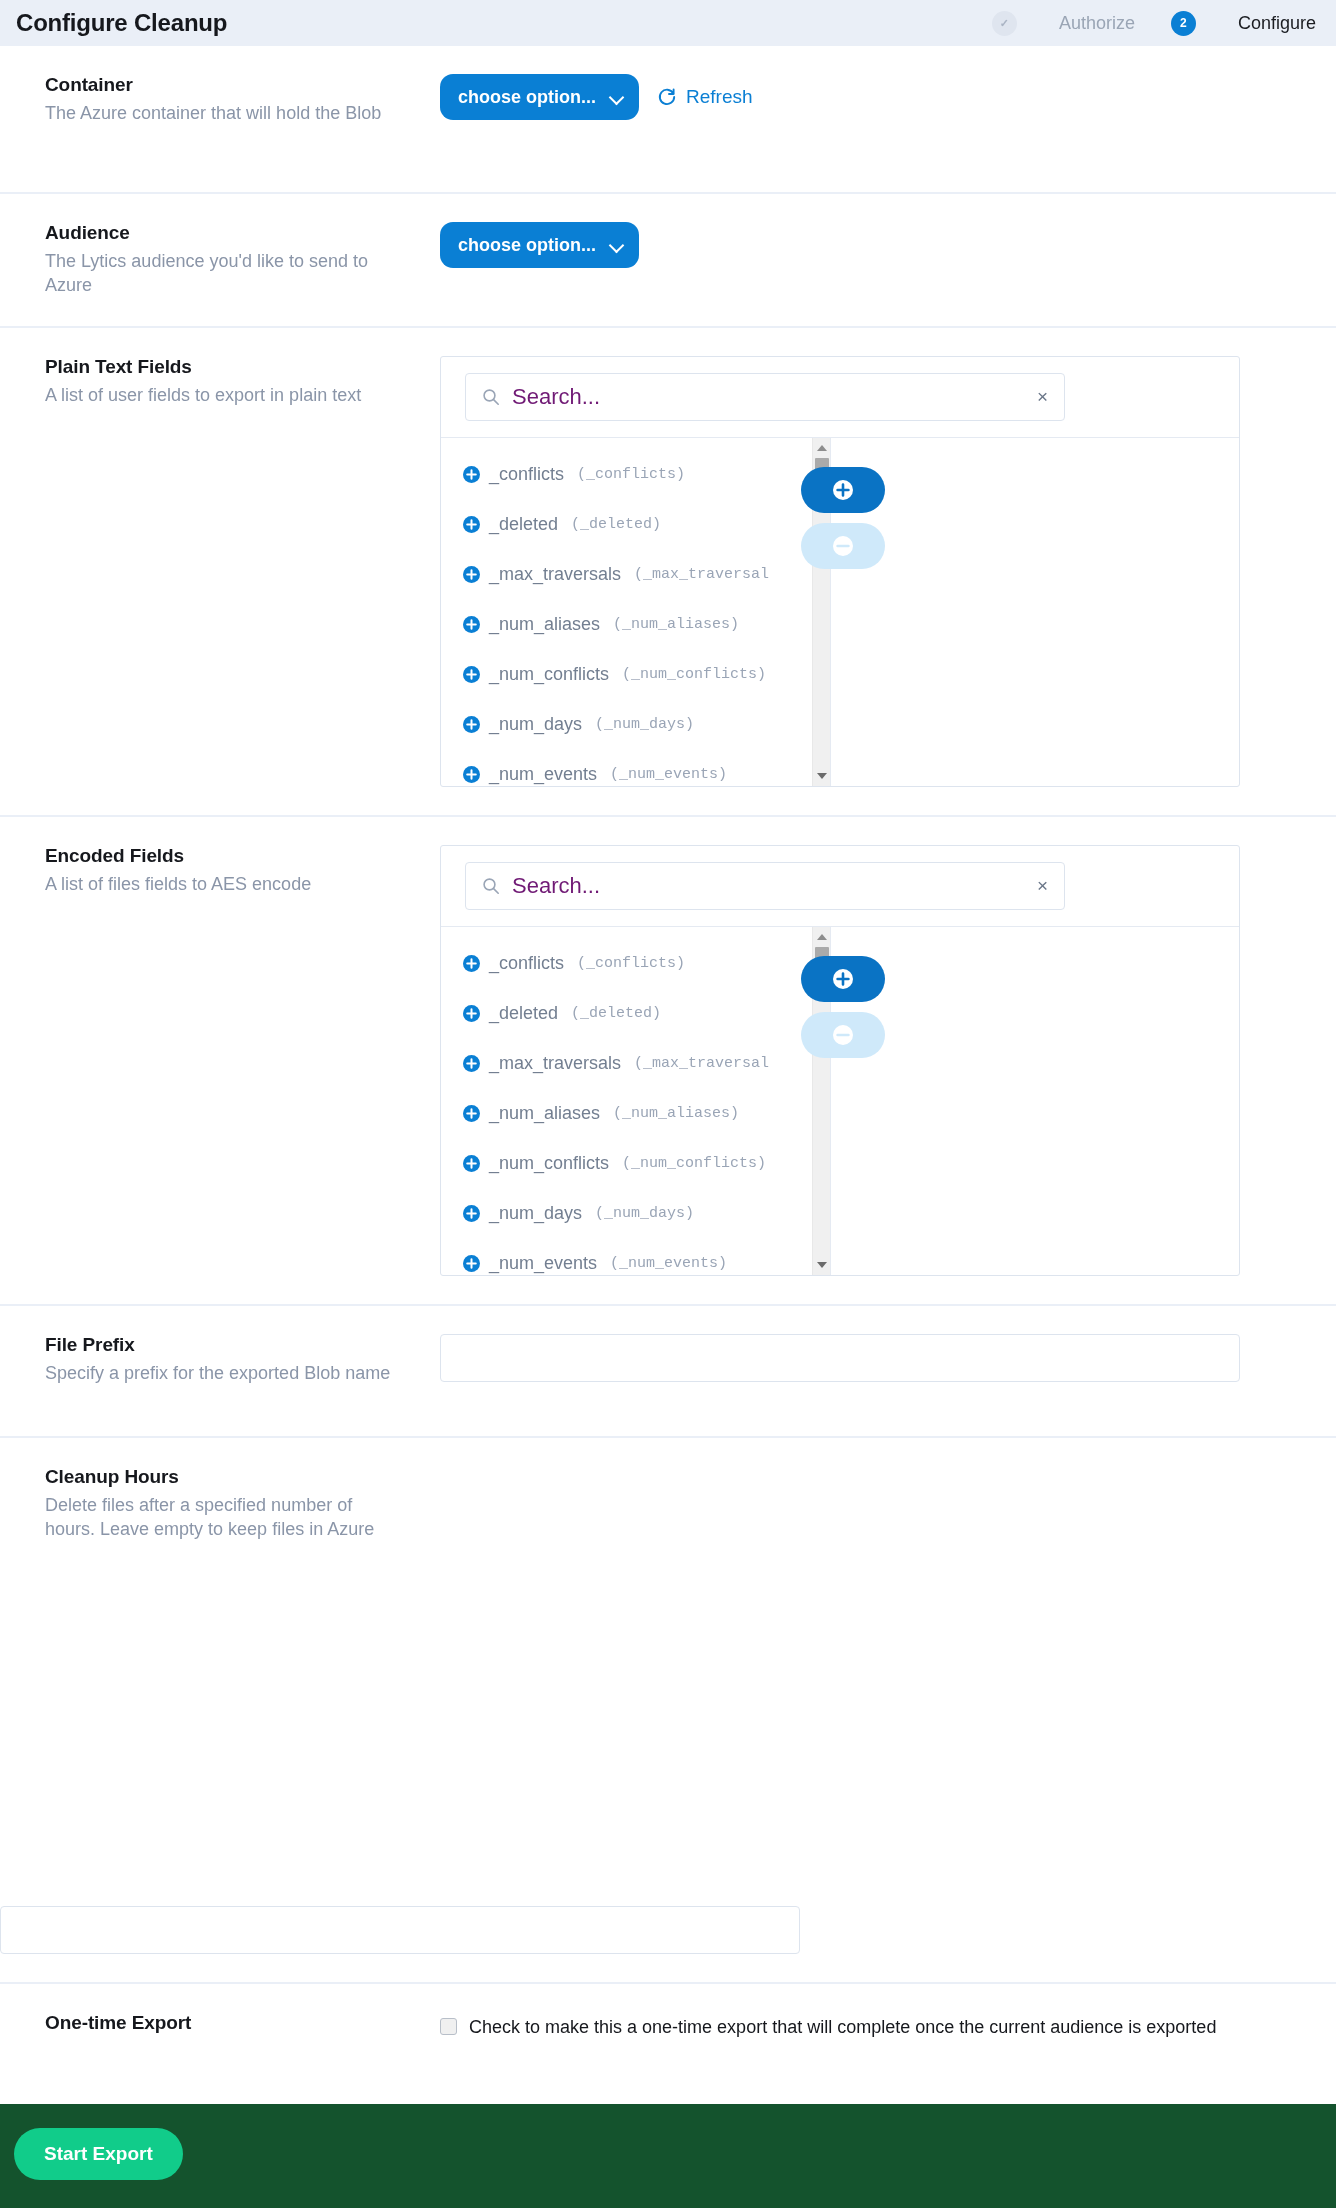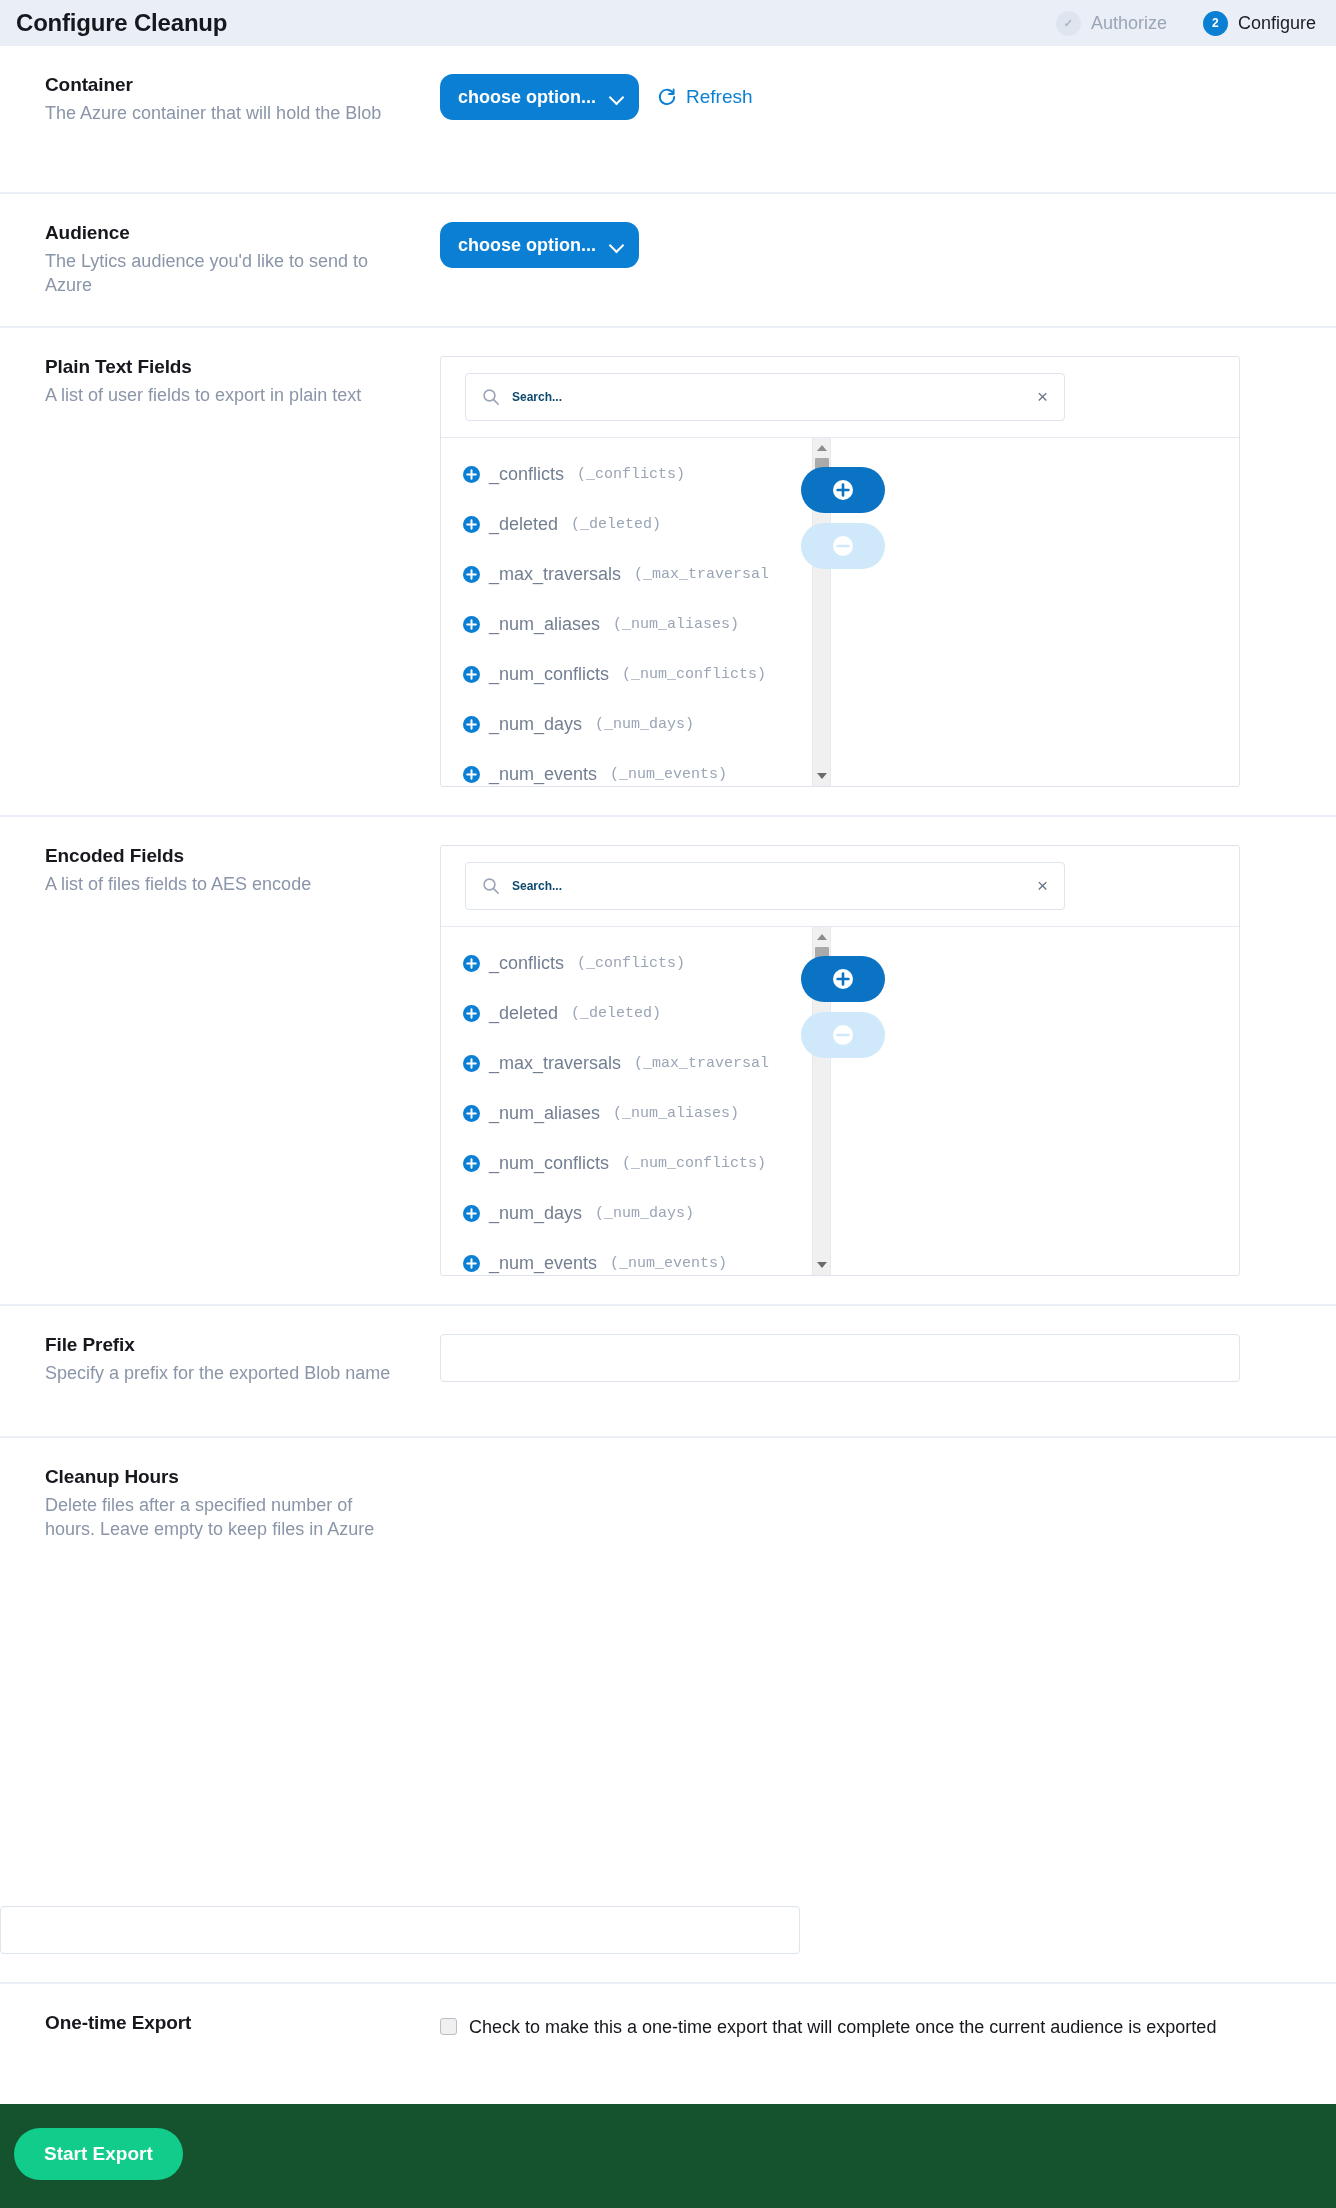--- a/index.html
+++ b/index.html
@@ -29,21 +29,21 @@
   }
   .steps { display: flex; align-items: center; gap: 36px; padding-right: 2px; }
   .step { display: flex; align-items: center; gap: 10px; }
   .step-badge {
     width: 25px; height: 25px; border-radius: 50%;
     display: flex; align-items: center; justify-content: center;
     font-size: 12px; font-weight: bold;
   }
   .step-badge.done { background: #dfe5ef; color: #aab4c4; font-size: 11px; }
   .step-badge.current { background: #0a7fd4; color: #ffffff; }
-  .step-label { font-size: 18px; }
+  .step-label { font-size: 18px; margin-left: 32px; }
   .step.done .step-label { color: #9aa5b5; }
   .step.current .step-label { color: #1b1d22; text-align: right; }
 
   
   .panel { width: 1336px; }
   .section {
     background: #ffffff;
     border-bottom: 2px solid #eaeff7;
     display: flex;
     padding: 28px 0 28px 0;
@@ -118,24 +118,23 @@
     height: 48px;
     display: flex;
     align-items: center;
     padding: 0 14px 0 16px;
     width: 600px;
     background: #fff;
   }
   .search-icon { width: 18px; height: 18px; flex: 0 0 18px; }
   .search-text {
     flex: 1;
-    color: #0c4a6e;
-    font-size: 12px;
+    color: #701a75;
+    font-size: 22px;
     padding-left: 12px;
-    font-weight: bold;
   }
   .search-clear {
     color: #6b7789;
     font-size: 19px;
     cursor: pointer;
     line-height: 1;
     padding: 0 2px;
   }
   .dual-body { display: flex; height: 348px; }
   .dual-col-left {

